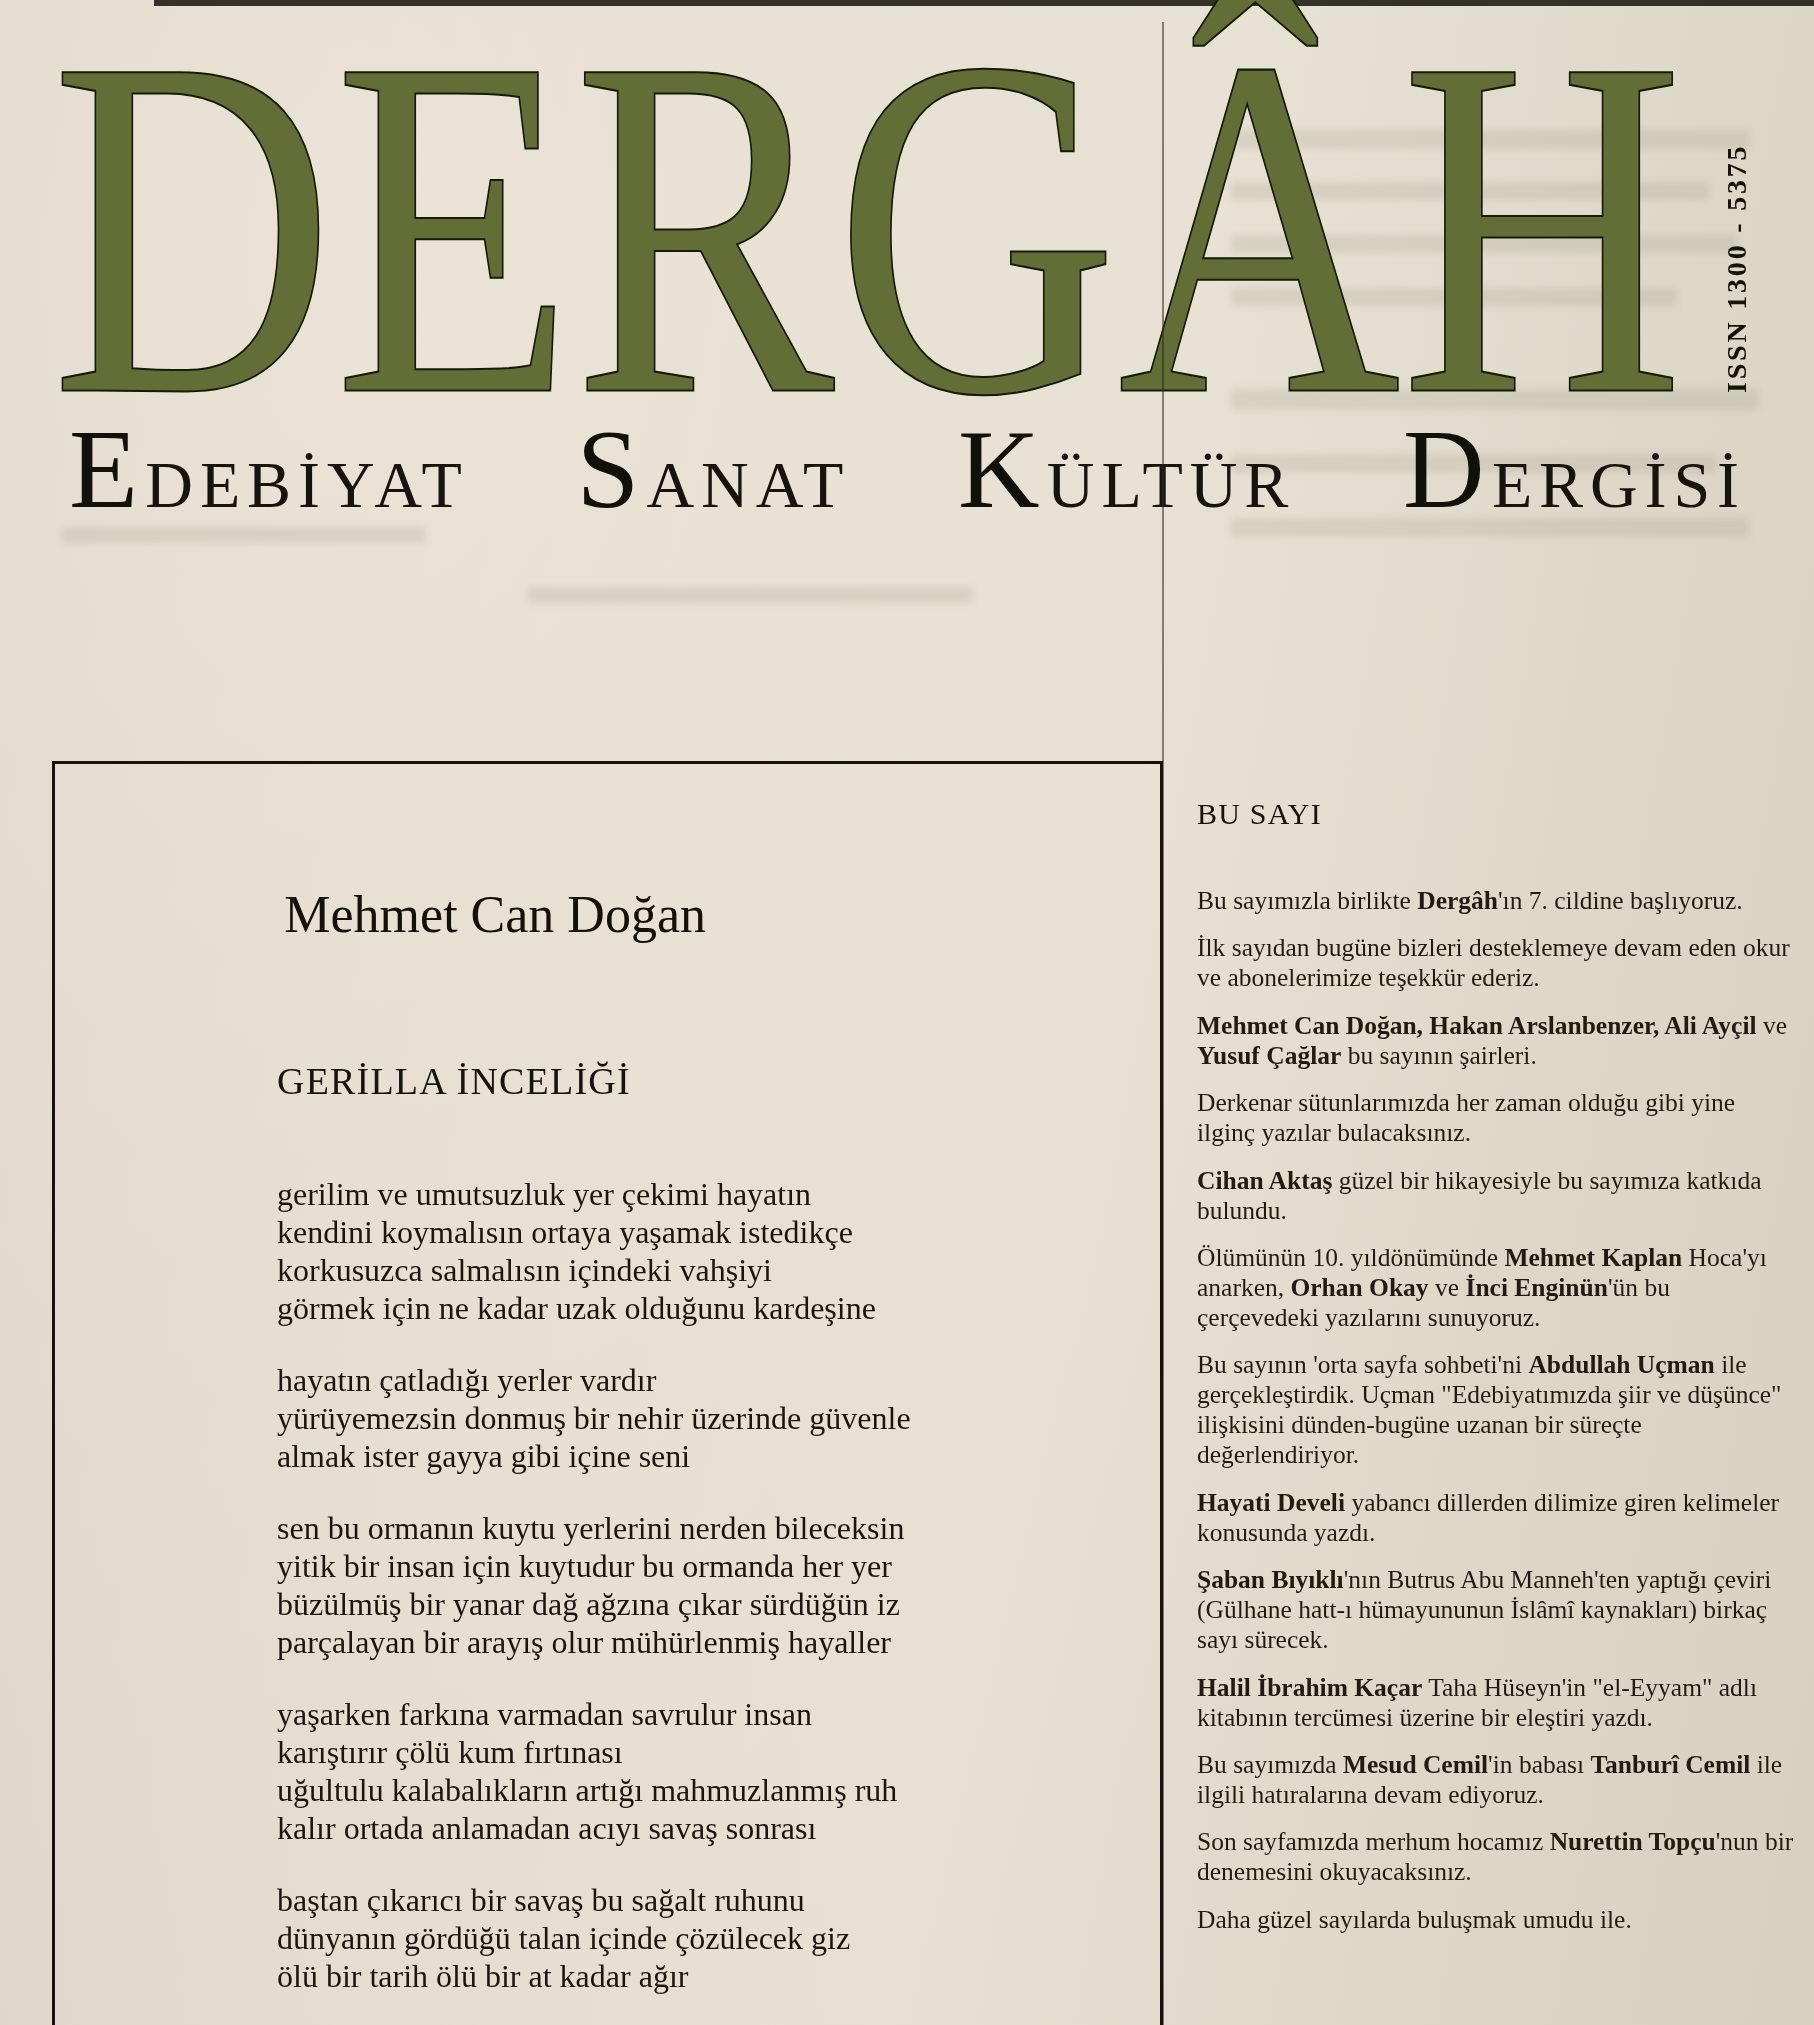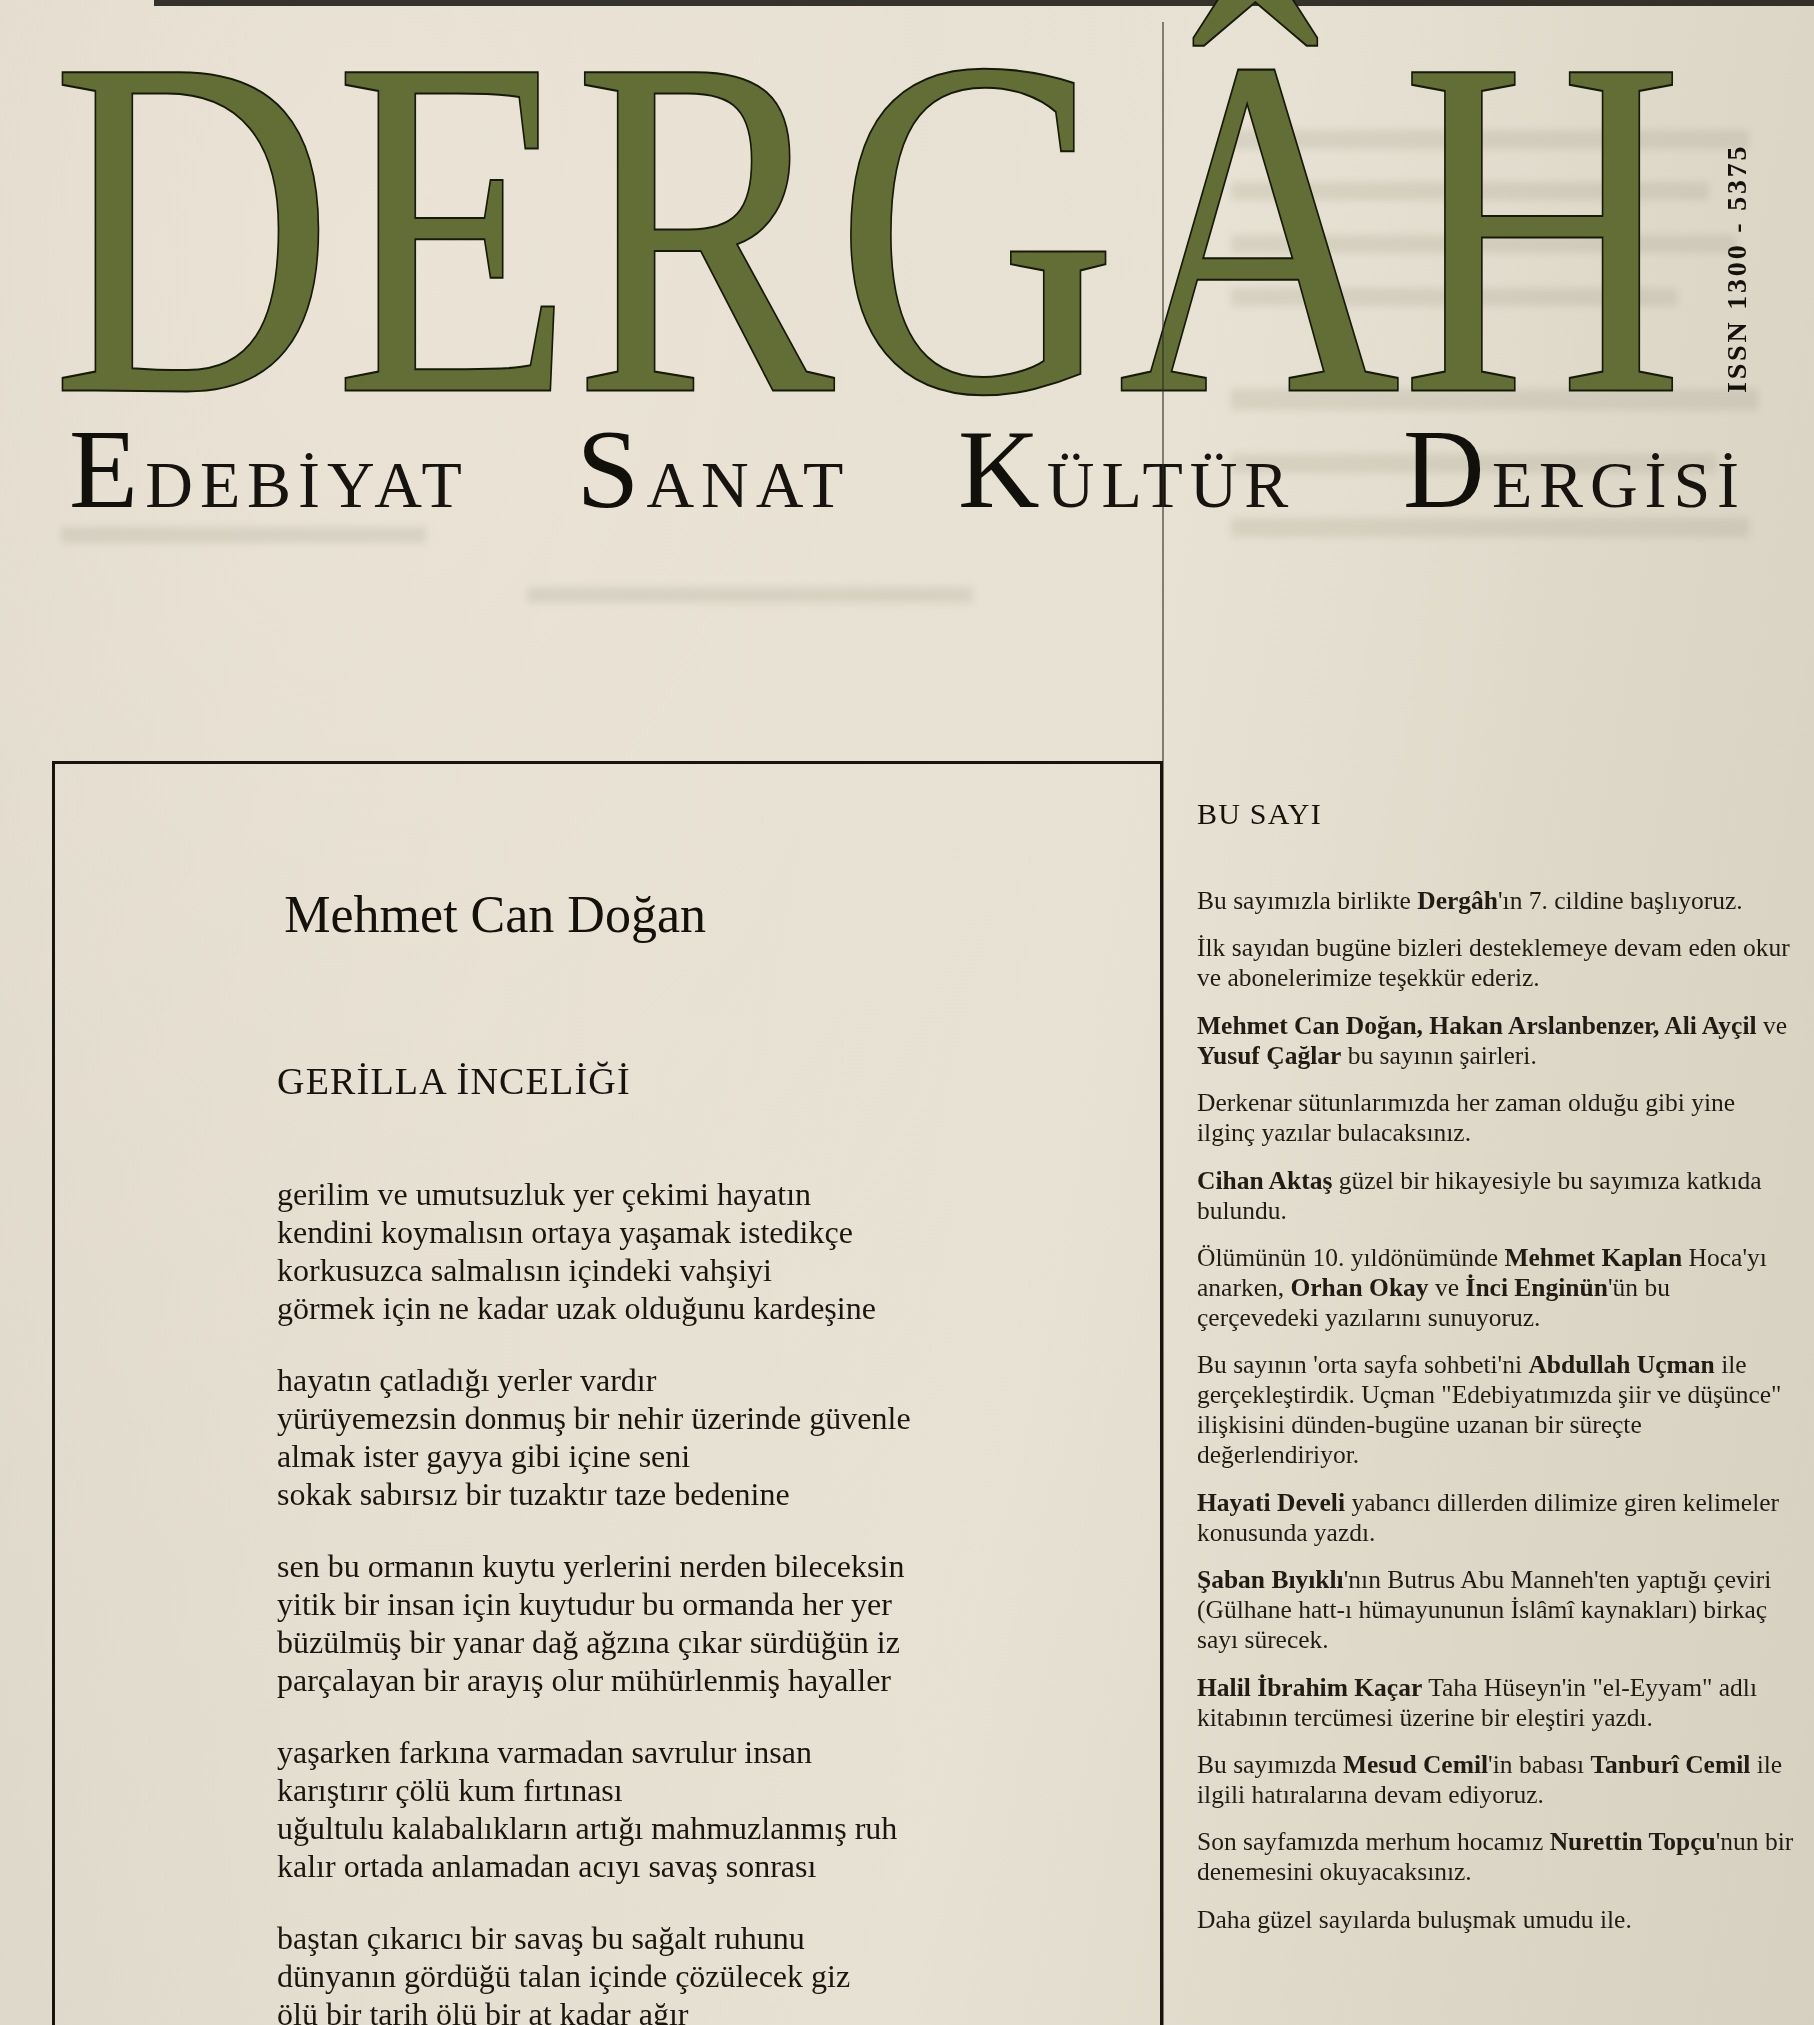--- a/index.html
+++ b/index.html
@@ -103,21 +103,20 @@
         <div class="stanza">
           <div class="line">gerilim ve umutsuzluk yer çekimi hayatın</div>
           <div class="line">kendini koymalısın ortaya yaşamak istedikçe</div>
           <div class="line">korkusuzca salmalısın içindeki vahşiyi</div>
           <div class="line">görmek için ne kadar uzak olduğunu kardeşine</div>
         </div>
         <div class="stanza">
           <div class="line">hayatın çatladığı yerler vardır</div>
           <div class="line">yürüyemezsin donmuş bir nehir üzerinde güvenle</div>
           <div class="line">almak ister gayya gibi içine seni</div>
-          <div class="line">sokak sabırsız bir tuzaktır taze bedenine</div>
         </div>
         <div class="stanza">
           <div class="line">sen bu ormanın kuytu yerlerini nerden bileceksin</div>
           <div class="line">yitik bir insan için kuytudur bu ormanda her yer</div>
           <div class="line">büzülmüş bir yanar dağ ağzına çıkar sürdüğün iz</div>
           <div class="line">parçalayan bir arayış olur mühürlenmiş hayaller</div>
         </div>
         <div class="stanza">
           <div class="line">yaşarken farkına varmadan savrulur insan</div>
           <div class="line">karıştırır çölü kum fırtınası</div>

